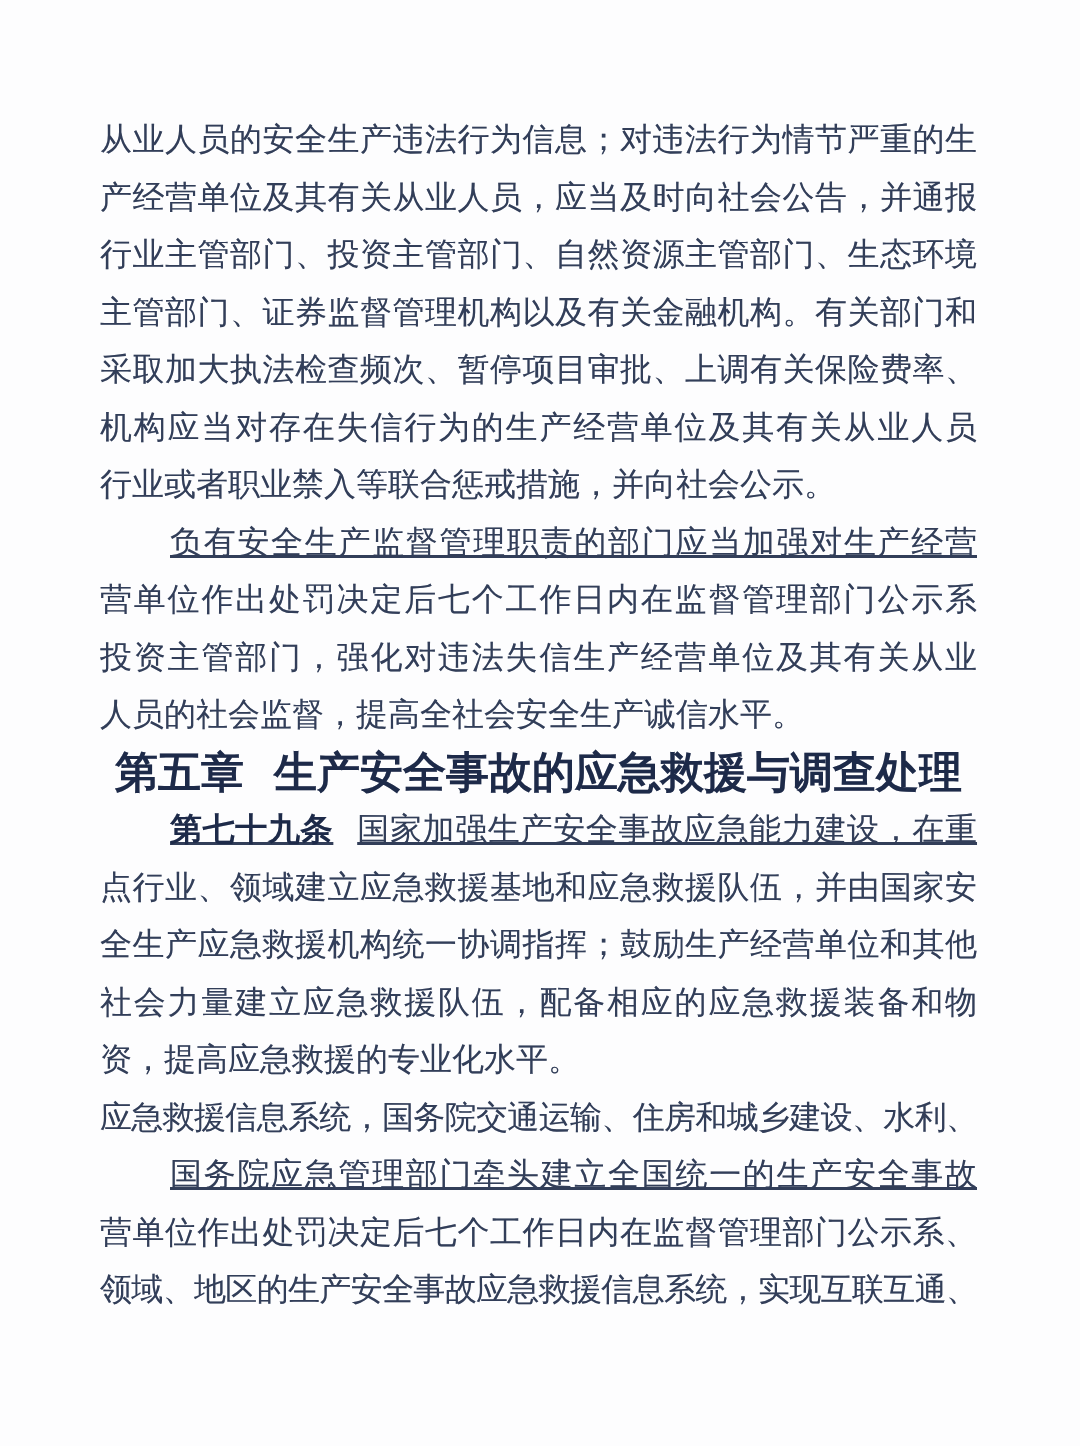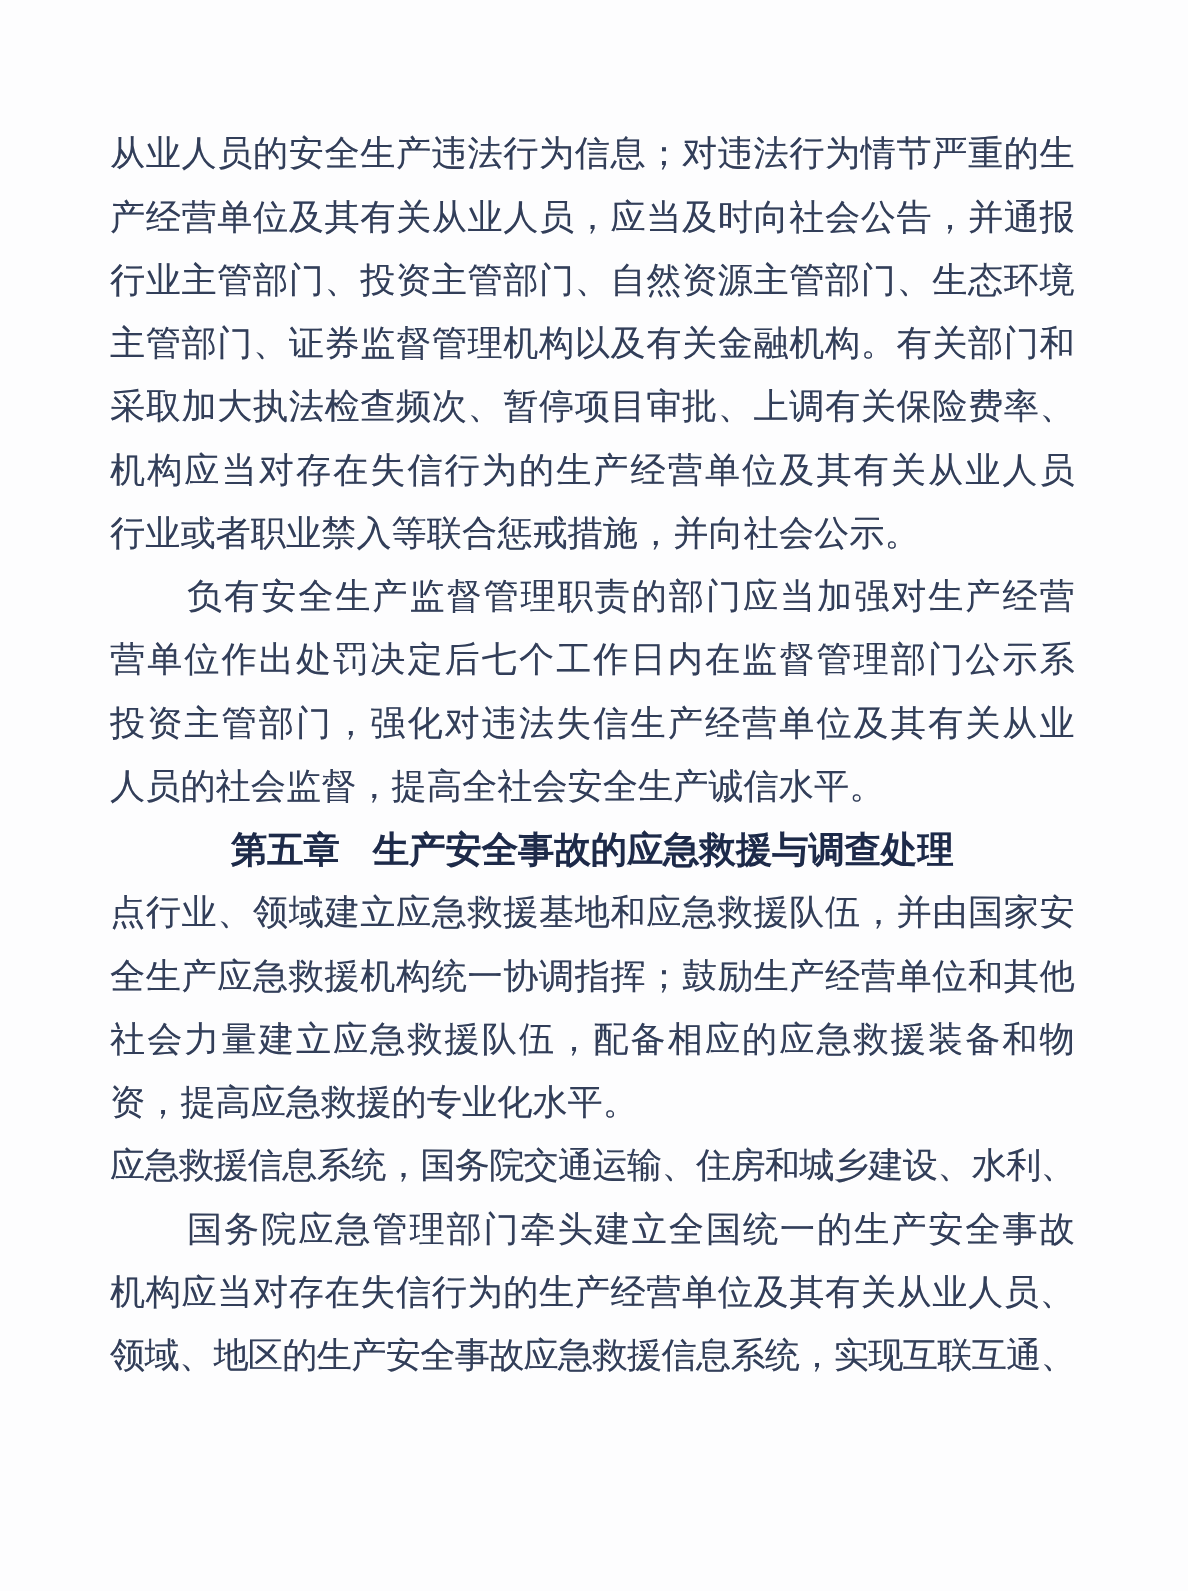--- a/index.html
+++ b/index.html
@@ -29,30 +29,31 @@
     text-justify: inter-ideograph;
     text-shadow: 0 0 0.6px rgba(50, 62, 89, 0.35);
     overflow: visible;
   }
   .line.end {
     text-align: center;
     text-align-last: left;
   }
   .line.indent {
     padding-left: 70px;
+    text-decoration: underline;
   }
   .line.tight {
     letter-spacing: -1px;
   }
   .line.heading {
     text-align: center;
     text-align-last: center;
     font-family: "DejaVu Sans", "Liberation Sans", sans-serif;
     font-weight: 700;
-    font-size: 33px;
+    font-size: 43px;
     color: #1d2a49;
     text-shadow: 0 0 0.6px rgba(29, 42, 73, 0.4);
   }
   .chapter-no {
     margin-right: 30px;
   }
   .art-no {
     font-family: "DejaVu Sans", "Liberation Sans", sans-serif;
     font-weight: 700;
     color: #1d2a49;
@@ -80,26 +81,29 @@
     <div class="line">营单位作出处罚决定后七个工作日内在监督管理部门公示系</div>
     <div class="line">投资主管部门，强化对违法失信生产经营单位及其有关从业</div>
     <div class="line end">人员的社会监督，提高全社会安全生产诚信水平。</div>
   </div>
 
   <div class="line heading">
     <span class="chapter-no">第五章</span><span>生产安全事故的应急救援与调查处理</span>
   </div>
 
   <div>
+    <div class="line indent">
+      <span class="art-no">第七十九条</span><span>国家加强生产安全事故应急能力建设，在重</span>
+    </div>
     <div class="line">点行业、领域建立应急救援基地和应急救援队伍，并由国家安</div>
     <div class="line">全生产应急救援机构统一协调指挥；鼓励生产经营单位和其他</div>
     <div class="line">社会力量建立应急救援队伍，配备相应的应急救援装备和物</div>
     <div class="line end">资，提高应急救援的专业化水平。</div>
   </div>
 
   <div>
     <div class="line tight">应急救援信息系统，国务院交通运输、住房和城乡建设、水利、</div>
     <div class="line indent">国务院应急管理部门牵头建立全国统一的生产安全事故</div>
-    <div class="line">机构应当对存在失信行为的生产经营单位及其有关从业人员、</div>
+    <div class="line">营单位作出处罚决定后七个工作日内在监督管理部门公示系、</div>
     <div class="line tight">领域、地区的生产安全事故应急救援信息系统，实现互联互通、</div>
   </div>
 
 </div>
 
 </body></html>

